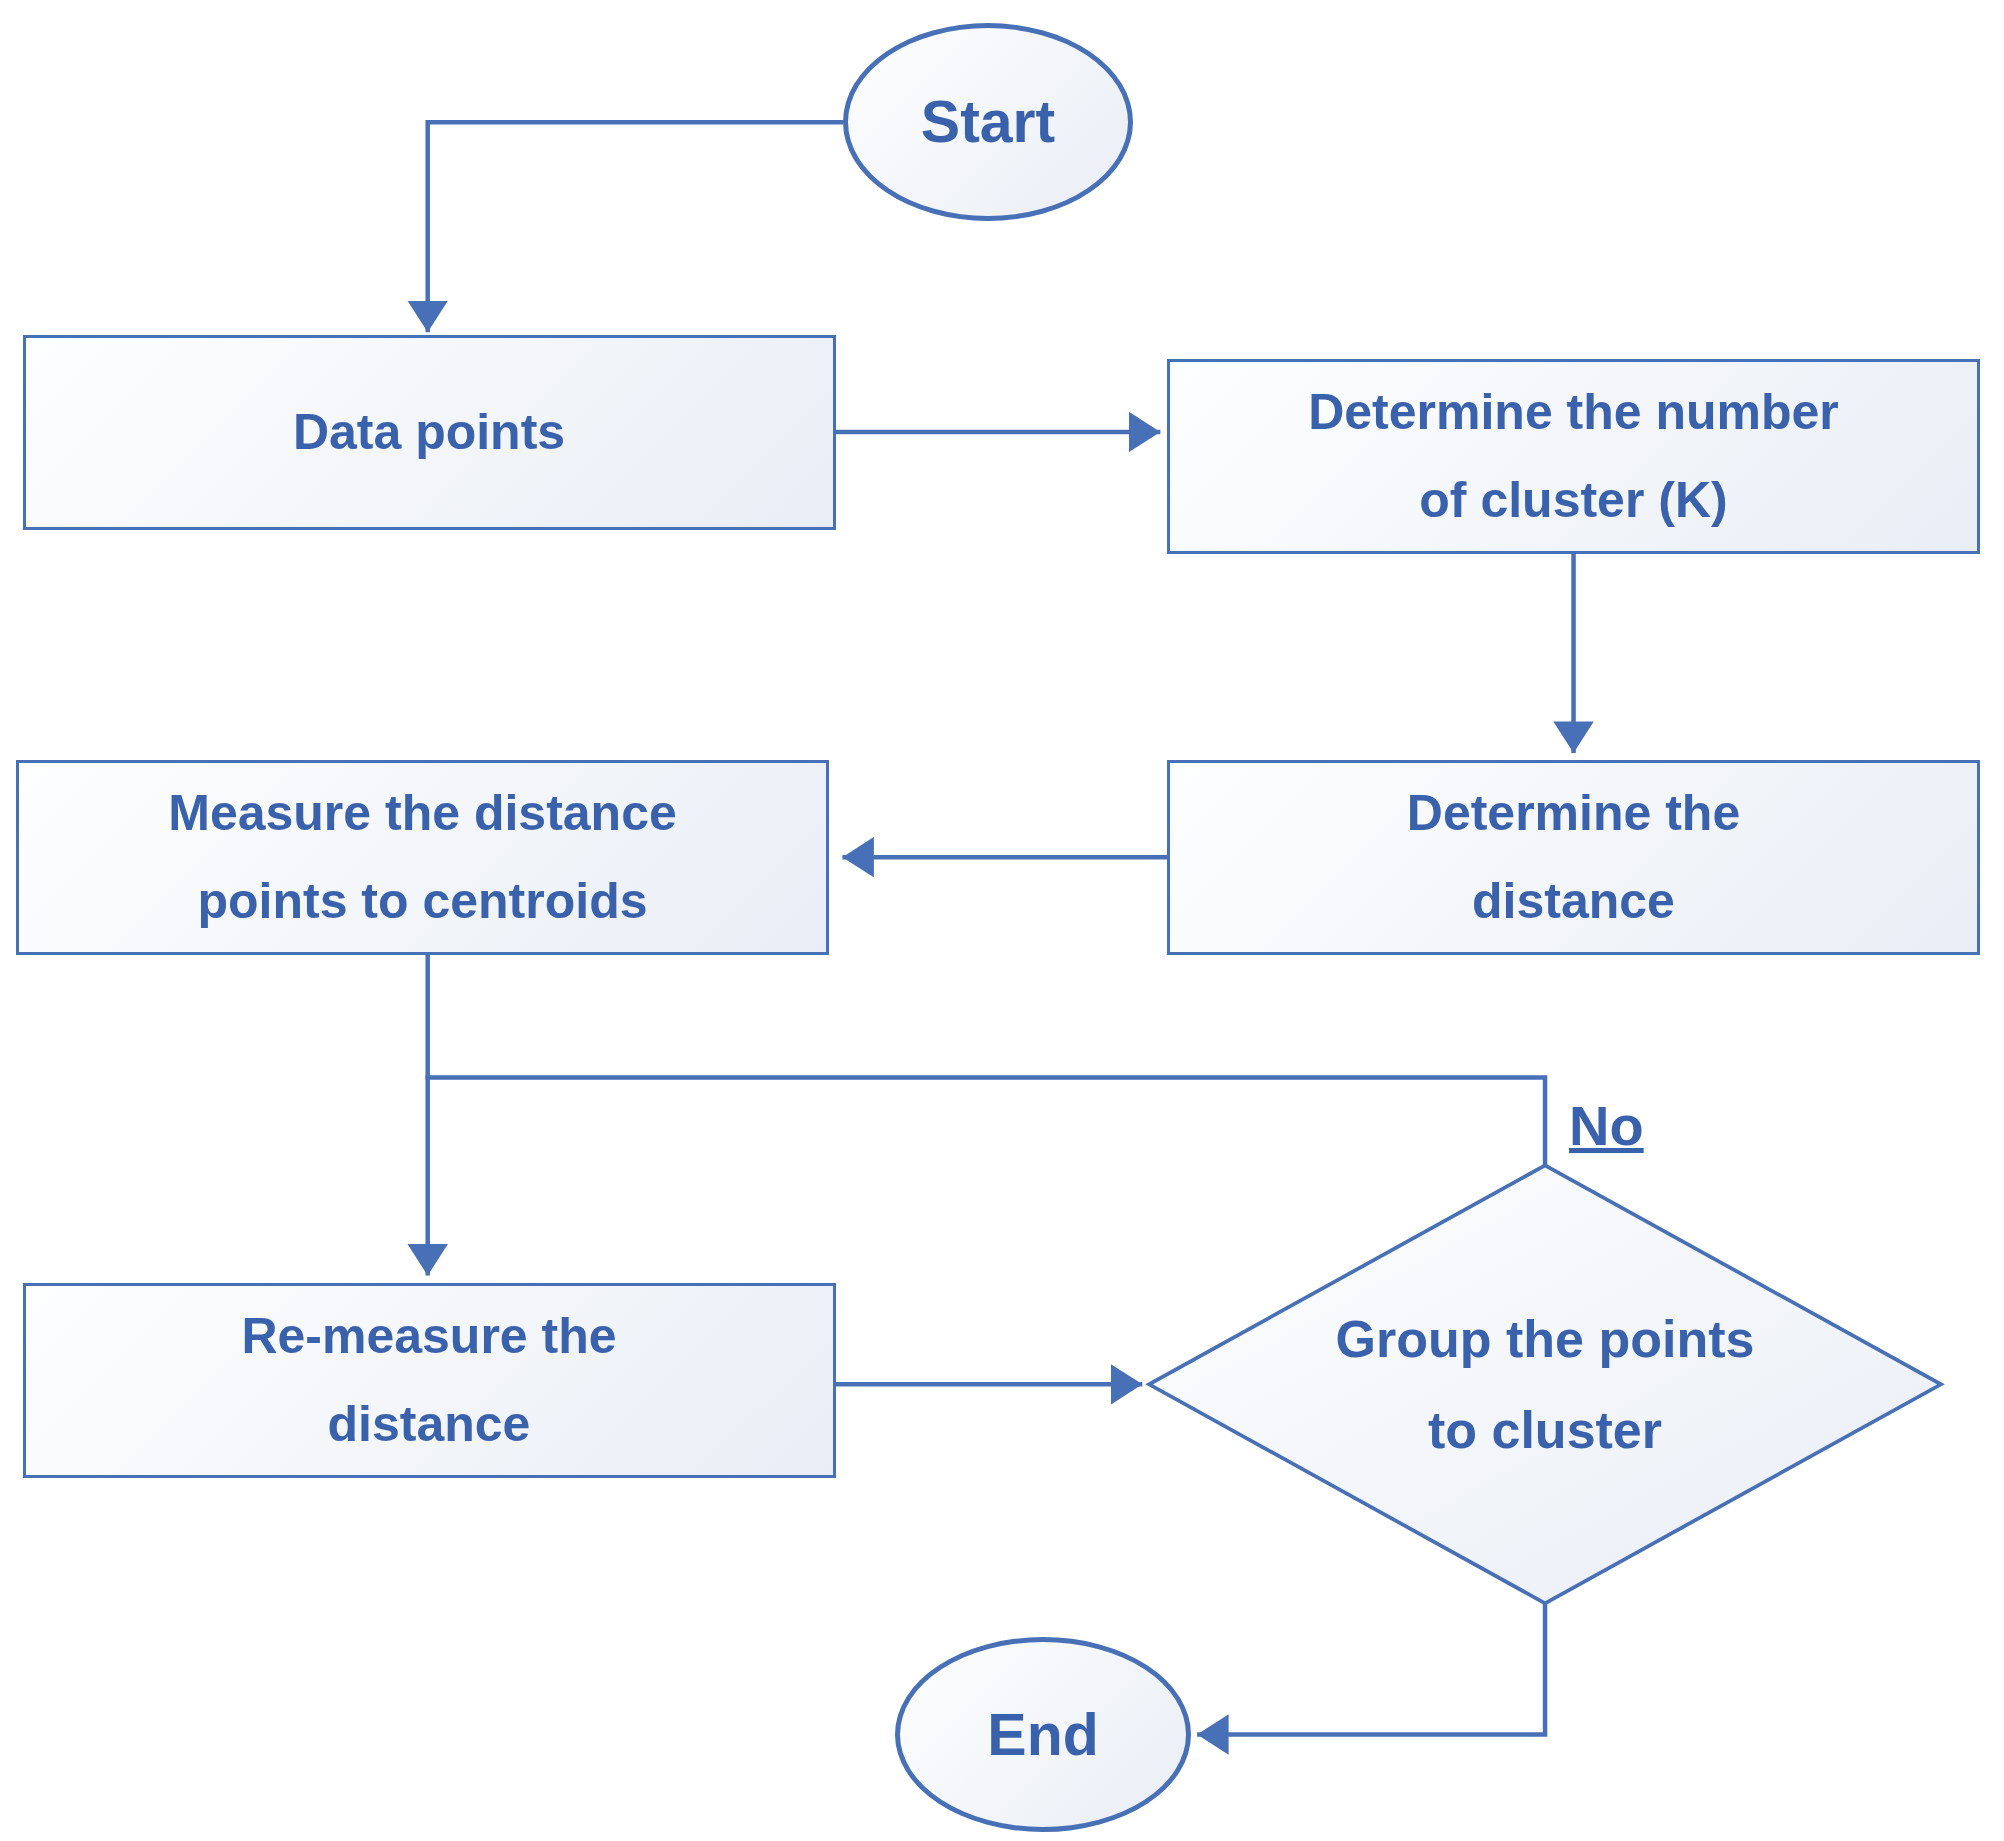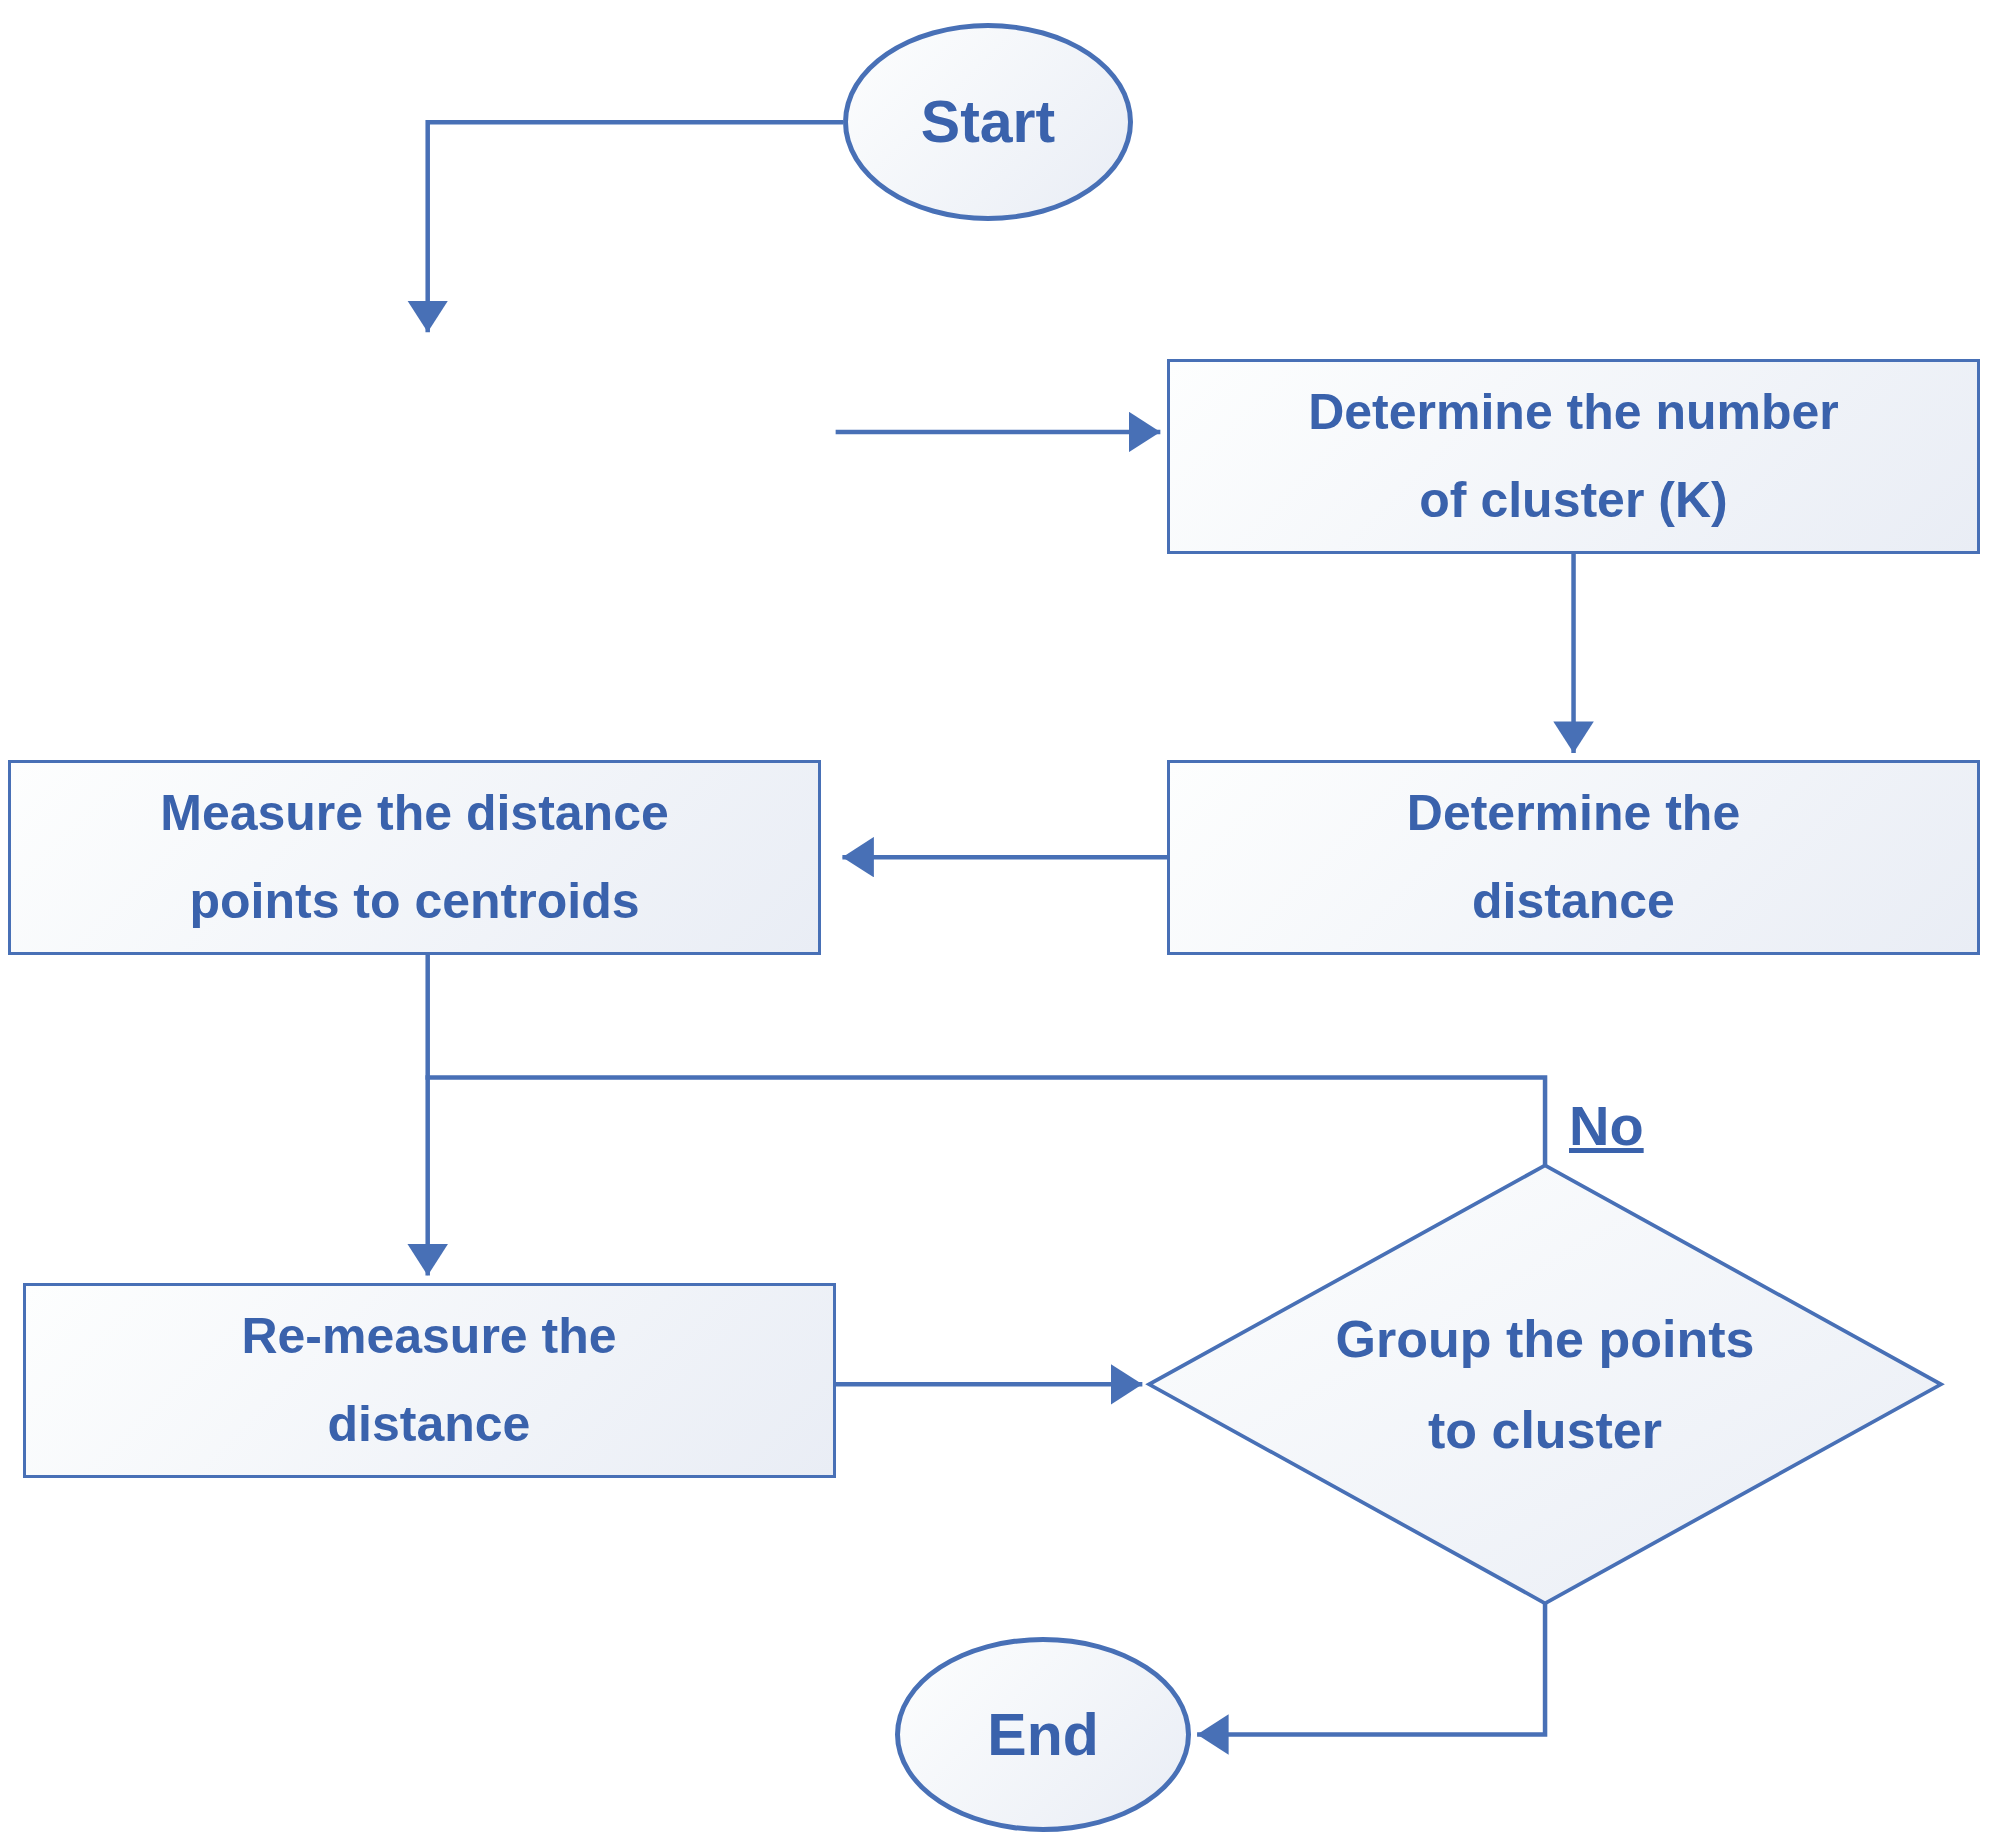--- a/index.html
+++ b/index.html
@@ -76,21 +76,21 @@
     color: var(--text);
     font-size: 56px;
     text-decoration: underline;
   }
 
   
   .n-start    { left: 843px; top: 23px;   width: 290px;  height: 198px; }
   .n-data     { left: 22.5px;   top: 335px;  width: 813px; height: 195px; }
   .n-detk     { left: 1167px; top: 335px;  width: 813px; height: 195px; margin-top: 24px; }
   .n-detc     { left: 1167px; top: 760px; width: 813px; height: 195px; }
-  .n-meas     { left: 8px;   top: 760px; width: 813px; height: 195px; }
+  .n-meas     { left: 16px;   top: 760px; width: 813px; height: 195px; }
   .n-remeas   { left: 22.5px;   top: 1283px; width: 813px; height: 195px; }
   .n-group    { left: 1170px; top: 1275px; width: 750px; height: 219px; }
   .n-end      { left: 895px; top: 1637px; width: 296px;  height: 195px; }
   .l-no       { left: 1569px; top: 1084px; width: 165px;  height: 83px; }
 </style>
 </head>
 <body style="background: rgb(255, 255, 255);">
 
 <div class="canvas">
 
@@ -119,20 +119,21 @@
 
     <path class="connector" d="M1114 1846 H1523" marker-end="url(#arrowhead)"></path>
 
     <path class="connector" d="M2060 2138 V2313 H1596" marker-end="url(#arrowhead)"></path>
 
     <polygon class="diamond-shape" points="2060,1554 2588,1846 2060,2138 1532,1846"></polygon>
   </svg>
 
   <div class="node terminator n-start">Start</div>
 
+  <div class="node process n-data">Data points</div>
 
   <div class="node process n-detk">Determine the number
 of cluster (K)</div>
 
   <div class="node process n-detc">Determine the
 distance</div>
 
   <div class="node process n-meas">Measure the distance
 points to centroids</div>
 

